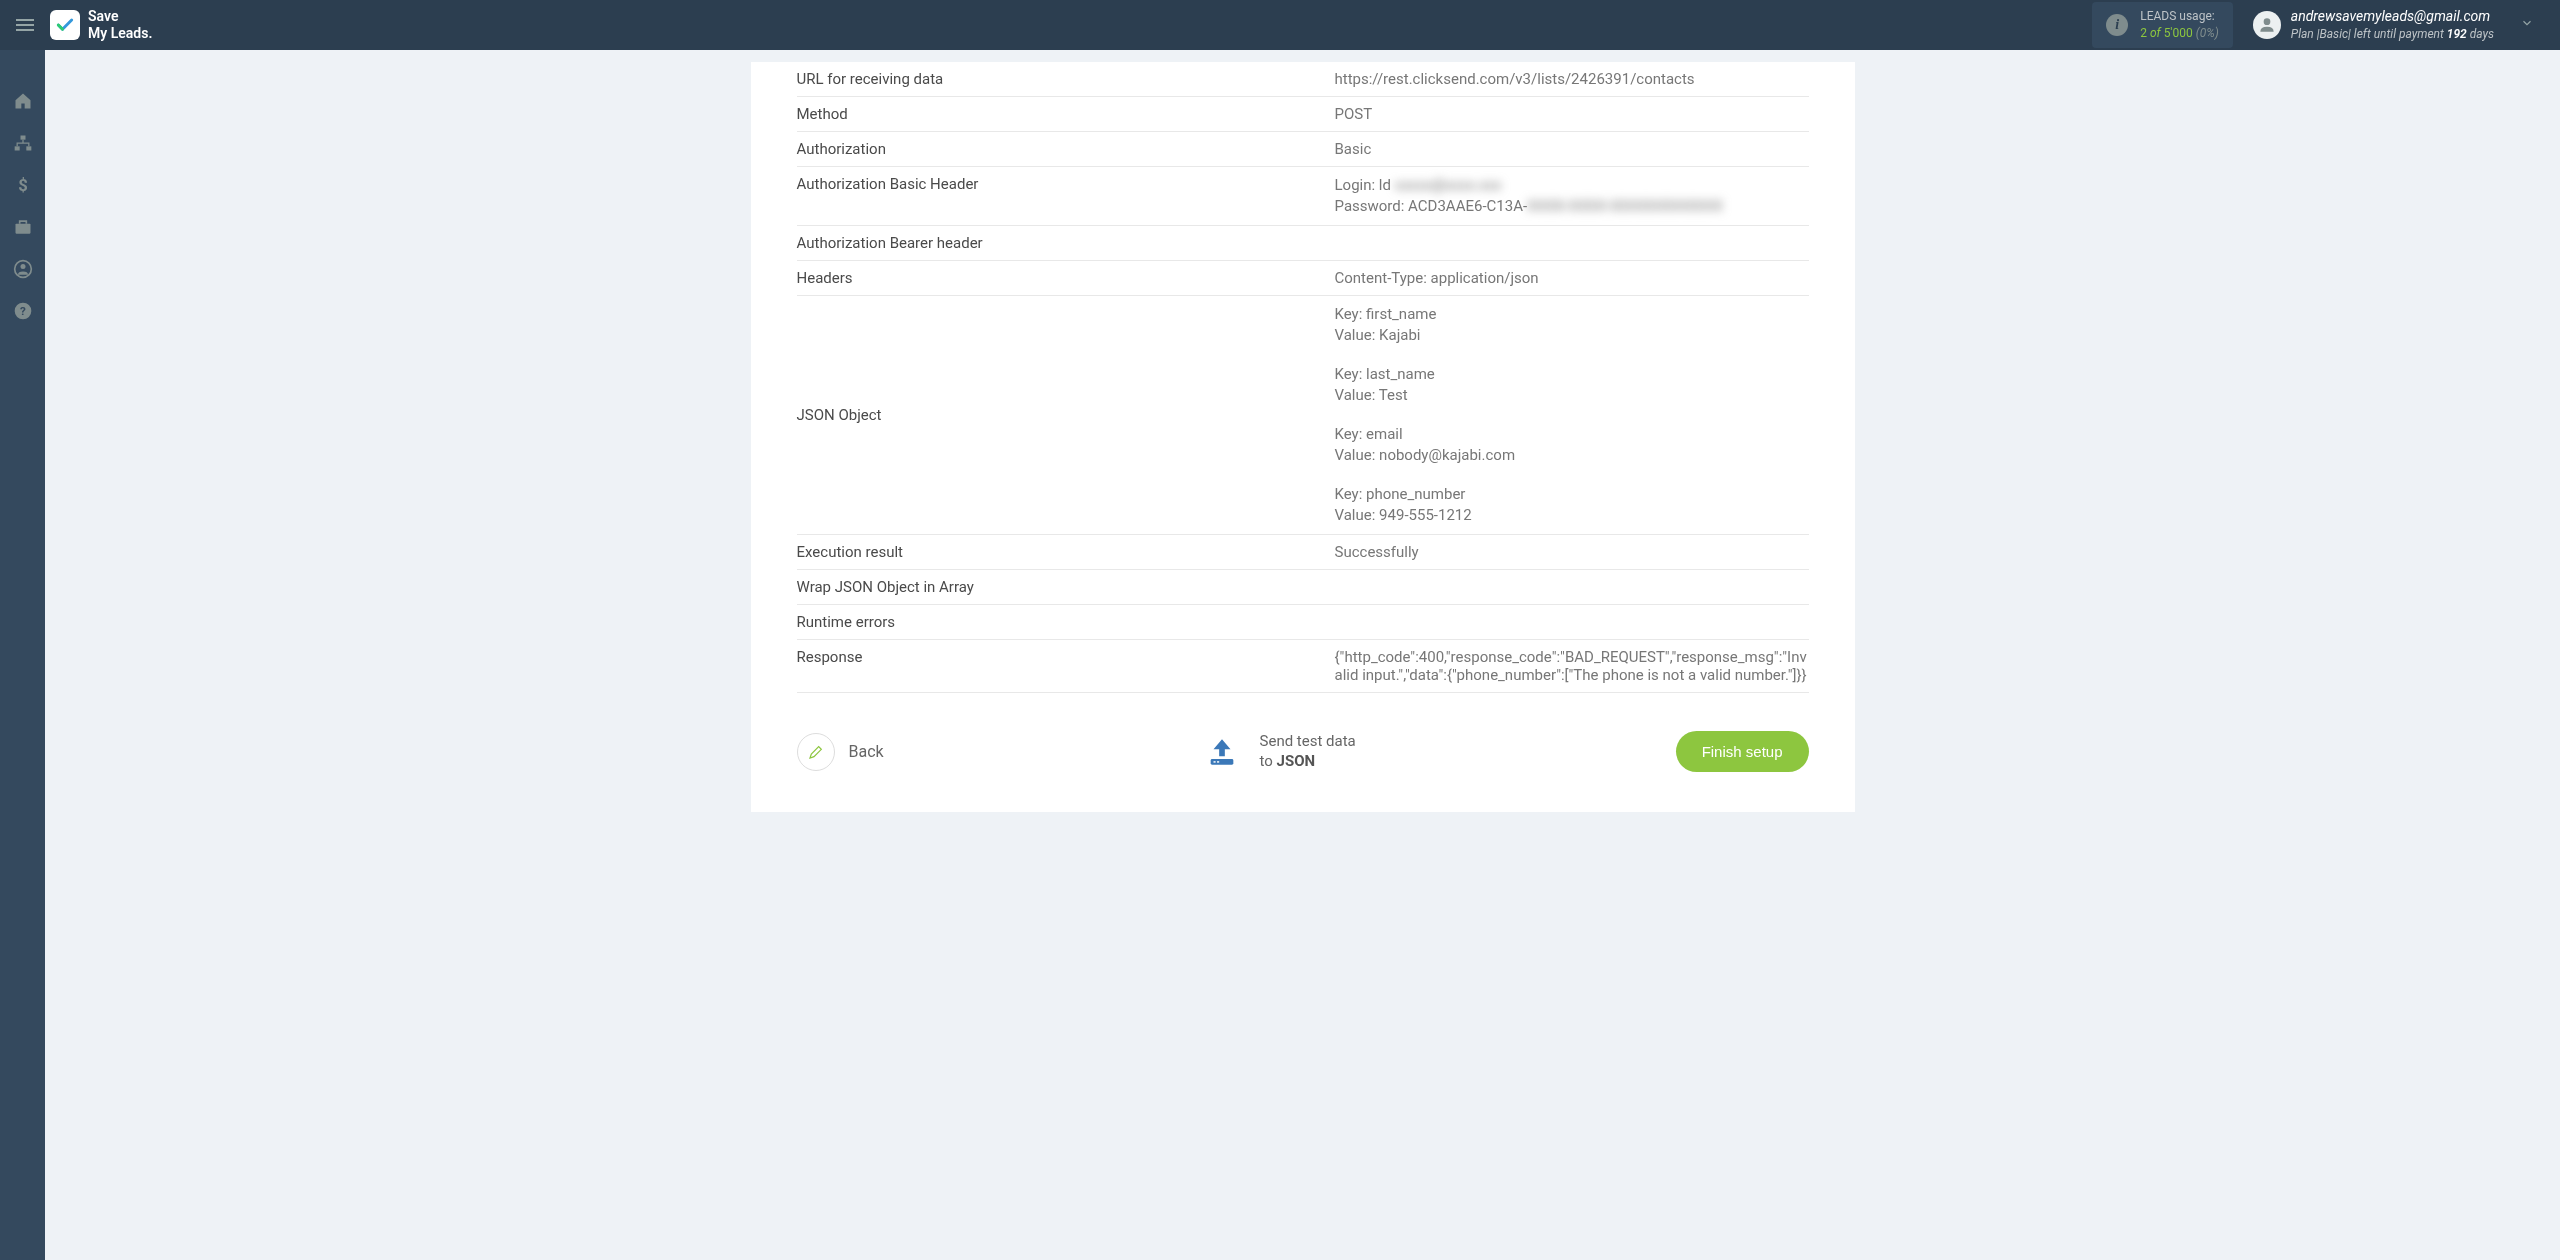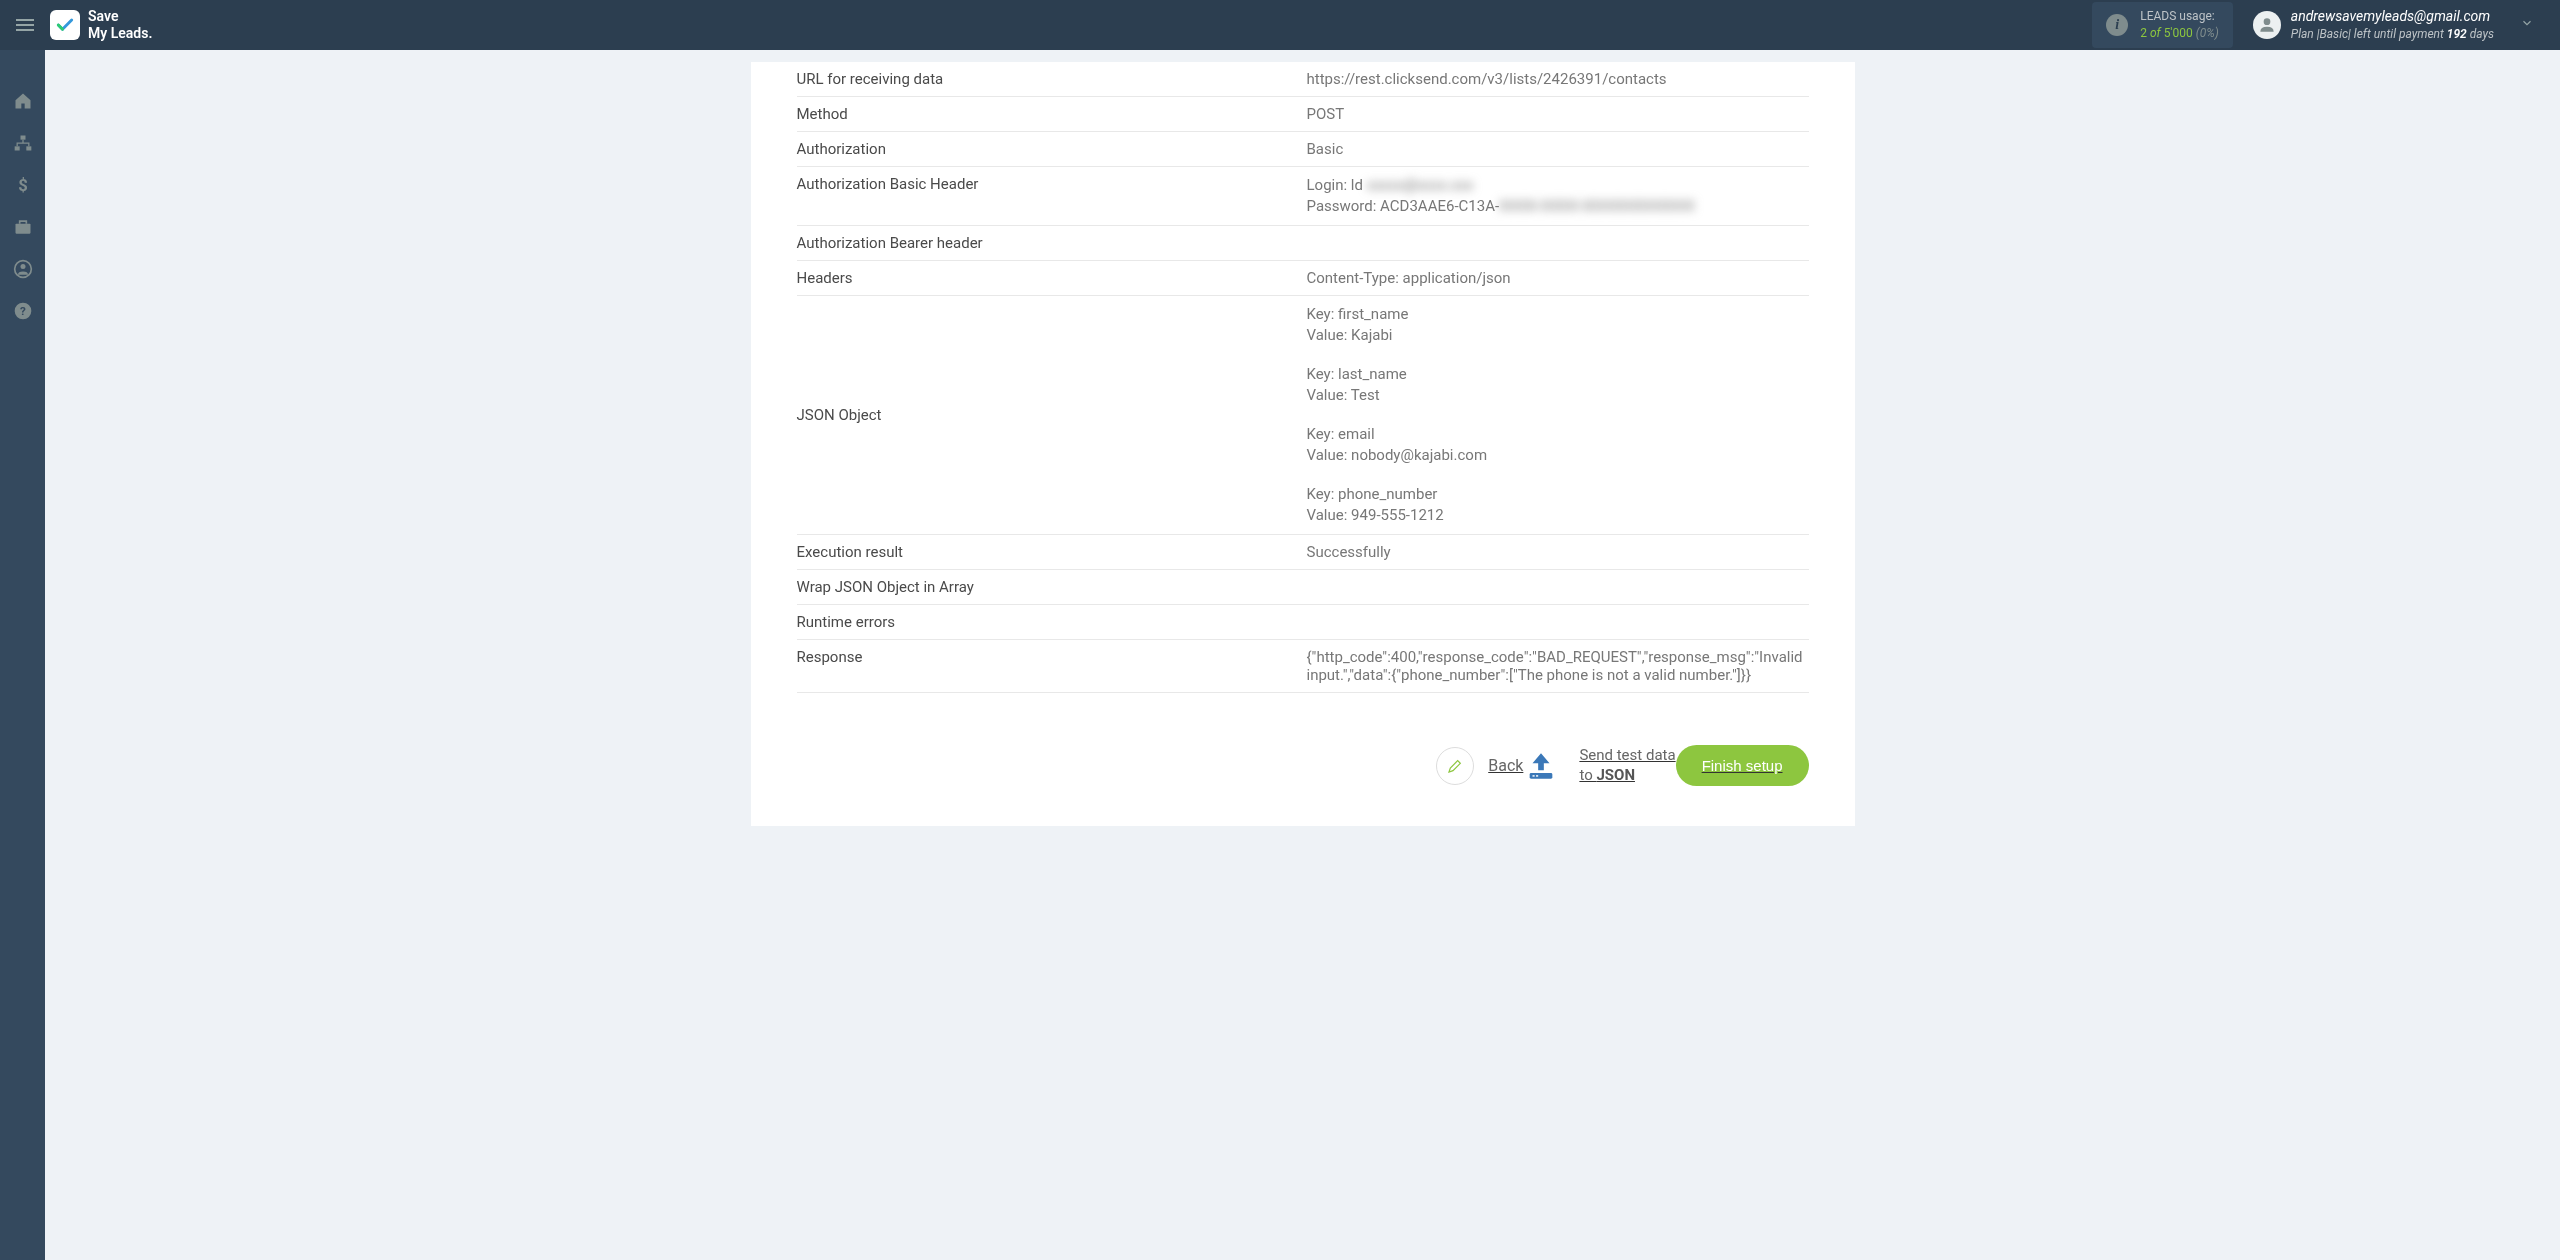--- a/index.html
+++ b/index.html
@@ -41,27 +41,27 @@
     
     .layout { display: flex; }
     .sidebar { width: 45px; background: #34495e; min-height: calc(100vh - 50px); padding-top: 30px; }
     .sidebar-item { height: 42px; display: flex; align-items: center; justify-content: center; color: #7f8c8d; cursor: pointer; }
     
     .main { flex: 1; padding: 12px; }
     .card { background: white; margin: 0 auto; max-width: 1104px; padding: 0 46px 40px 46px; }
     
     .row { display: flex; border-bottom: 1px solid #e8e8e8; padding: 8px 0; font-size: 15px; }
     .row-label { flex: 0 0 510px; color: #4a4a4a; }
-    .row-value { flex: 1; color: #777; word-break: break-all; }
+    .row-value { flex: 1; color: #777; word-break: break-all; margin-left: 28px; }
     .row-value .multi { margin-bottom: 18px; }
     .row-value .multi:last-child { margin-bottom: 0; }
     .row-value .kv-line { line-height: 1.4; }
     .blurred { filter: blur(5px); user-select: none; }
     
-    .action-bar { display: flex; justify-content: flex-end; align-items: center; margin-top: 52px; text-decoration: underline; }
+    .action-bar { display: flex; justify-content: space-between; align-items: center; margin-top: 38px; }
     .back-btn { display: flex; align-items: center; gap: 14px; cursor: pointer; }
     .back-circle { width: 38px; height: 38px; border: 1px solid #ddd; border-radius: 50%; display: flex; align-items: center; justify-content: center; }
     .back-text { color: #666; font-size: 16px; }
     
     .send-btn { display: flex; align-items: center; gap: 20px; cursor: pointer; }
     .upload-icon { width: 36px; height: 36px; display: flex; align-items: center; justify-content: center; }
     .send-text { color: #666; font-size: 15px; line-height: 1.3; }
     .send-text .json-bold { font-weight: 700; color: #555; }
     
     .finish-btn { background: #8dc63f; color: white; border: none; border-radius: 22px; padding: 12px 26px; font-size: 15px; cursor: pointer; }

